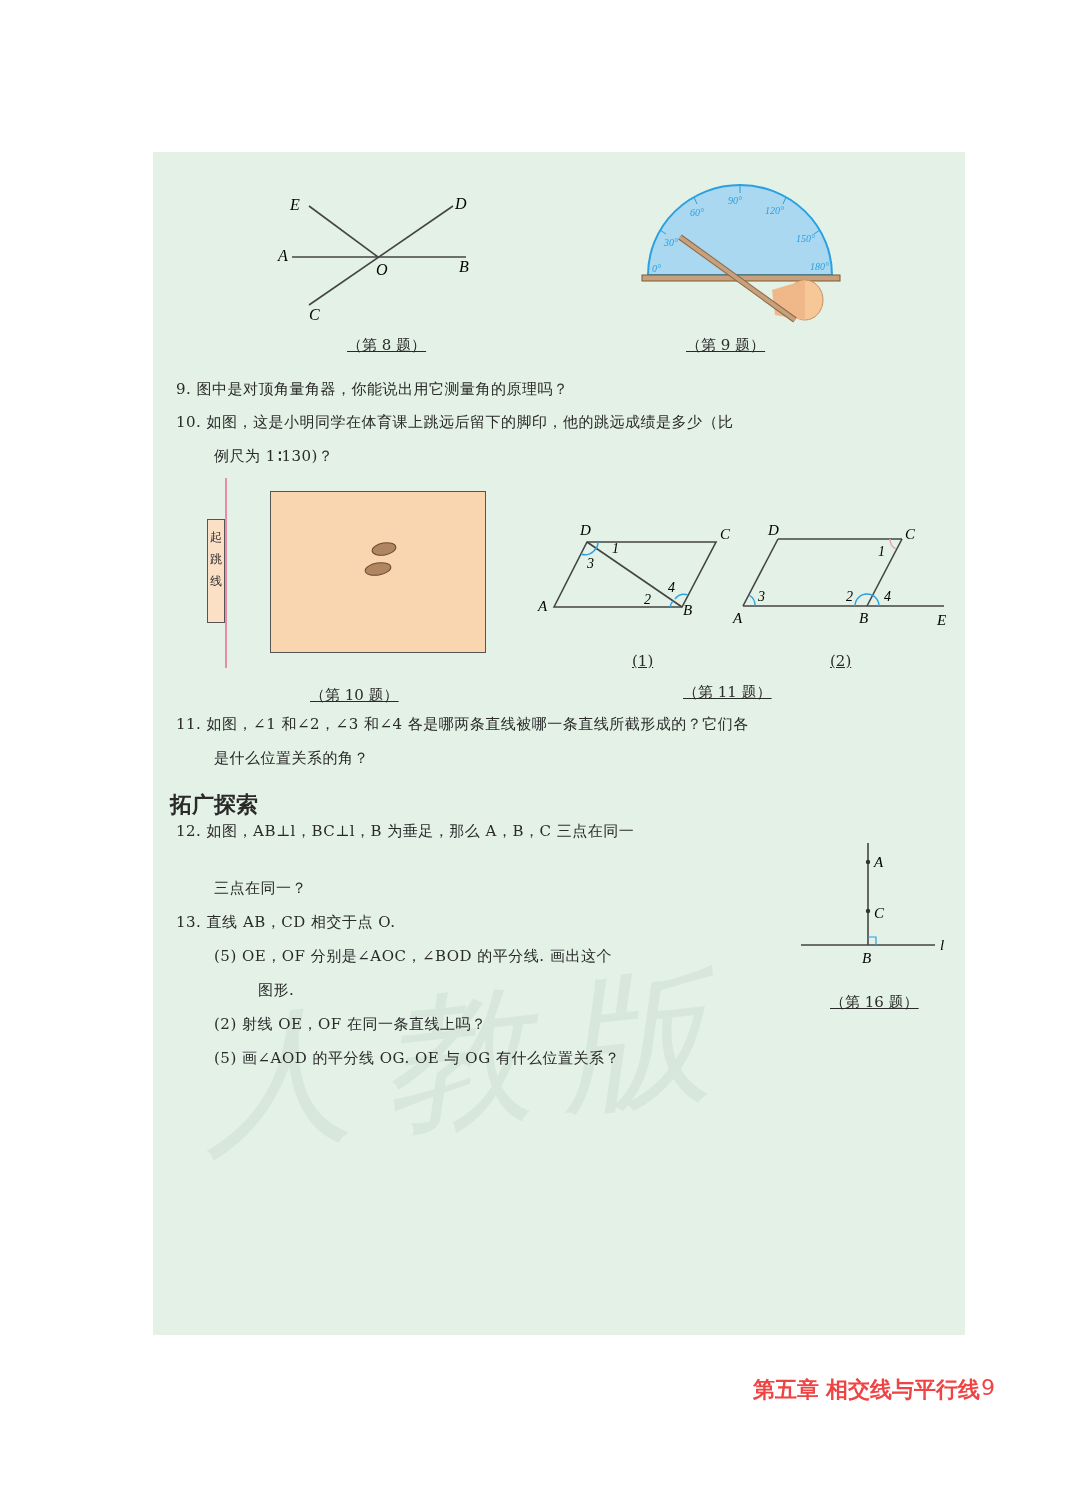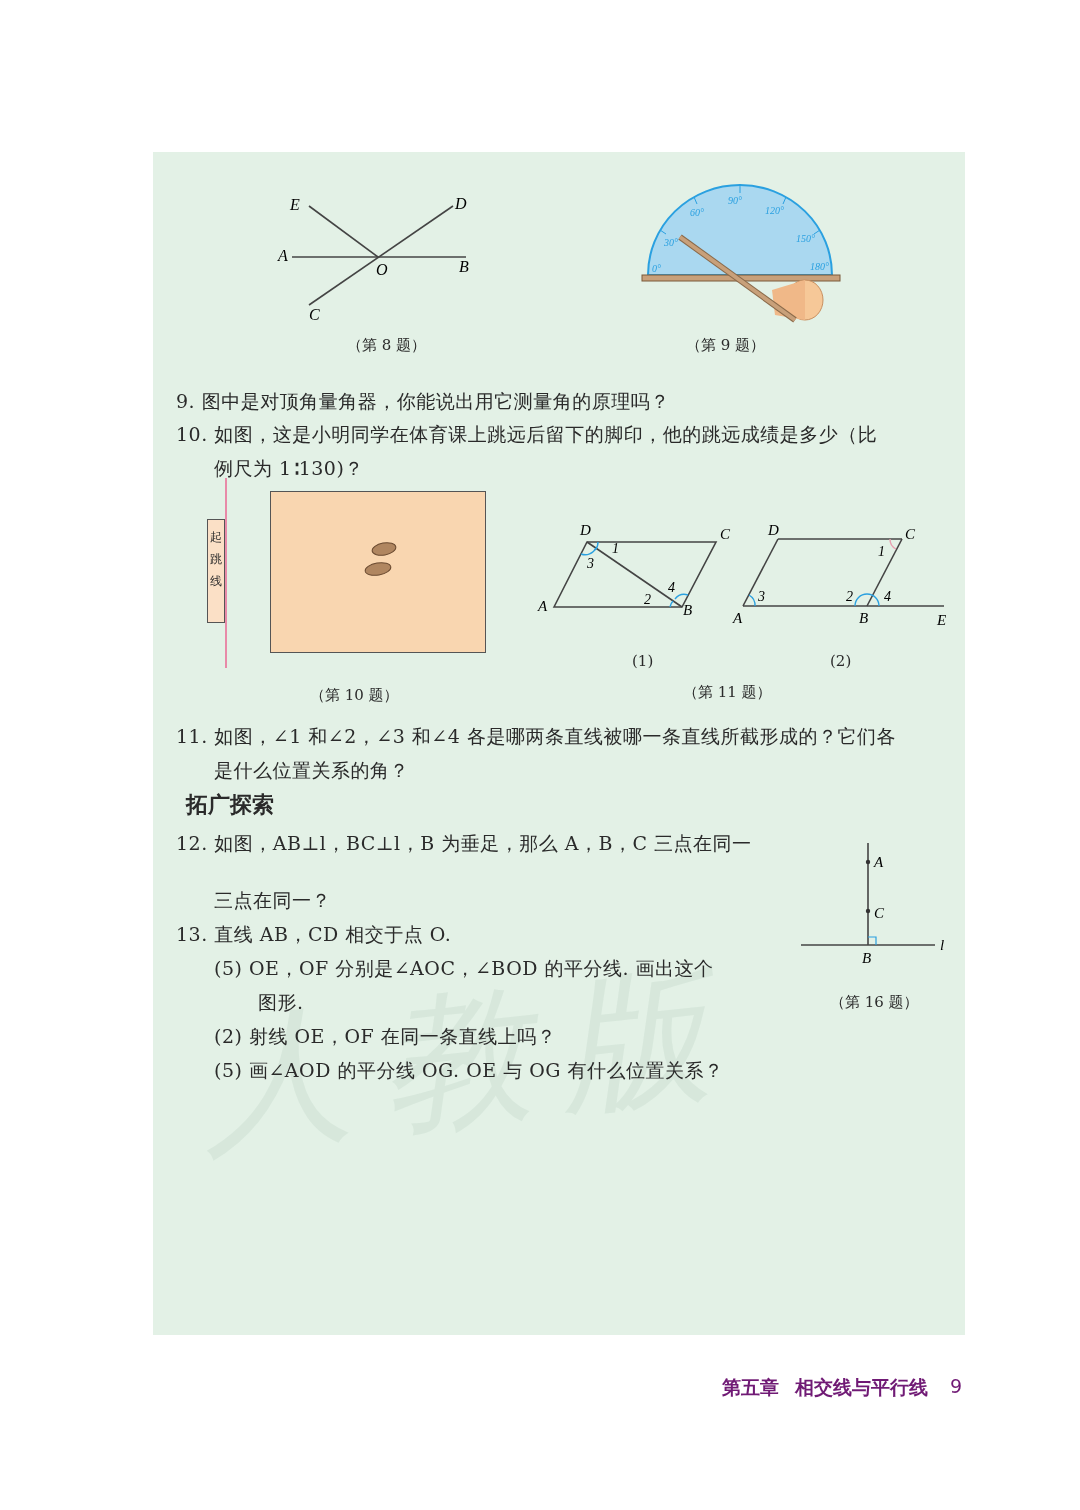--- a/index.html
+++ b/index.html
@@ -6,25 +6,25 @@
   body {
     width: 1080px; height: 1510px; background: #ffffff; position: relative;
     font-family: "DejaVu Serif", "Liberation Serif", serif; color: #2a2a2a;
     overflow: hidden;
   }
   .panel {
     position: absolute; left: 153px; top: 152px; width: 812px; height: 1183px;
     background: #e3f1e6;
   }
   .abs { position: absolute; }
-  .q { position: absolute; font-size: 19px; line-height: 34px; white-space: nowrap; letter-spacing: 0.5px; margin-top: 12px; }
-  .cap { position: absolute; font-size: 15px; white-space: nowrap; }
-  .section { position: absolute; left: 186px; top: 790px; font-size: 22px; font-weight: bold;
+  .q { position: absolute; font-size: 15px; line-height: 34px; white-space: nowrap; letter-spacing: 0.5px; }
+  .cap { position: absolute; font-size: 15px; white-space: nowrap; text-decoration: underline; }
+  .section { position: absolute; left: 170px; top: 790px; font-size: 22px; font-weight: bold;
     font-family: Liberation Mono, monospace; }
-  .footer { position: absolute; top: 1375px; font-family: "DejaVu Sans", sans-serif; font-size: 19px; font-weight: bold; color: #701a75; }
+  .footer { position: absolute; top: 1375px; font-family: "DejaVu Sans", sans-serif; font-size: 22px; font-weight: bold; color: #ef4444; margin-left: 31px; }
   .watermark { position: absolute; left: 200px; top: 960px; font-size: 150px; color: rgba(160,190,170,0.18);
     font-family: "DejaVu Serif", serif; font-style: italic; transform: rotate(-6deg); letter-spacing: 30px; }
   svg text { font-family: "Liberation Serif", serif; font-style: italic; }
 </style>
 </head>
 <body>
 
 <div class="panel"></div>
 <div class="watermark">人教版</div>
 

